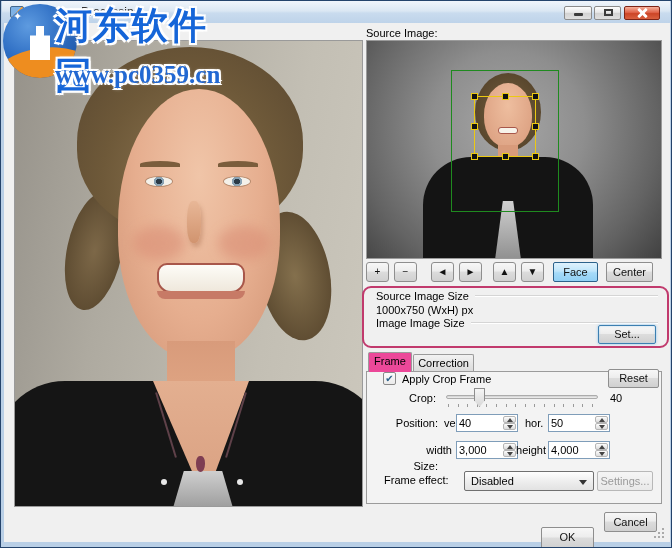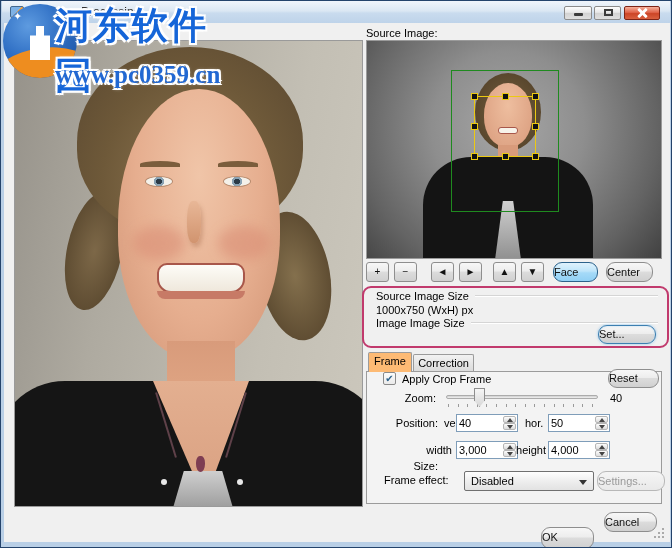--- a/index.html
+++ b/index.html
@@ -70,37 +70,37 @@
   .ps-neck { position:absolute; left:131px; top:104px; width:20px; height:16px; background:#d89b7b; }
   .ps-body { position:absolute; left:56px; top:116px; width:170px; height:103px; background:#141414; border-radius:48px 48px 0 0; }
   .ps-inner { position:absolute; left:128px; top:160px; width:26px; height:59px; background:linear-gradient(#d0d0d0,#8f8f8f); clip-path:polygon(30% 0,70% 0,100% 100%,0 100%); }
   .crop-rect { position:absolute; left:84px; top:29px; width:108px; height:142px; border:1px solid #1f8a1f; }
   .face-rect { position:absolute; left:107px; top:55px; width:62px; height:61px; border:1px solid #ecc912; }
   .handle { position:absolute; width:7px; height:7px; background:#111; border:1px solid #ecc912; }
 
   
   .nav-btn { position:absolute; top:239px; width:23px; height:20px; border:1px solid #8e8e8e; border-radius:3px;
     background:linear-gradient(#f7f7f7,#ededed 45%,#dcdcdc 50%,#d0d0d0); font-size:10px; text-align:center; line-height:18px; color:#111; }
-  .txt-btn { position:absolute; border:1px solid #8e8e8e; border-radius:9px; text-align:left;
+  .txt-btn { position:absolute; border:1px solid #8e8e8e; border-radius:2px; text-align:center;
     background:linear-gradient(#f7f7f7,#ededed 45%,#dcdcdc 50%,#d0d0d0); font-size:11px; color:#111; }
   .txt-btn.face { left:549px; top:239px; width:45px; height:20px; line-height:18px;
     background:linear-gradient(#dff2fd,#bfe5fa 45%,#a5daf8 55%,#91d0f4); border-color:#2c628b; }
   .txt-btn.center { left:602px; top:239px; width:47px; height:20px; line-height:18px; }
 
   
   .annotation { position:absolute; left:358px; top:263px; width:307px; height:62px; border:2px solid #c13a6d; border-radius:9px; pointer-events:none; z-index:5; }
   .grp-row { position:absolute; left:372px; width:282px; display:flex; align-items:center; gap:6px;text-align:center; }
   .grp-line { flex:1; height:2px; border-top:1px solid #d5d5d5; border-bottom:1px solid #fff; }
   .set-btn { position:absolute; left:594px; top:302px; width:58px; height:19px; line-height:17px;
     border-color:#3c7fb1; box-shadow:0 0 3px #8ec4ec, inset 0 0 2px #aad4f0; }
 
   
   .tab { position:absolute; height:19px; border:1px solid #9b9b9b; border-bottom:none; border-radius:2px 2px 0 0;
     text-align:center; line-height:17px; }
-  .tab.active { left:364px; top:329px; width:44px; background:#fdba74; z-index:3; height:20px; }
+  .tab.active { left:364px; top:329px; width:44px; background:#ec4899; z-index:3; height:20px; }
   .tab.inactive { left:409px; top:331px; width:61px; background:linear-gradient(#f2f2f2,#dadada); height:18px; }
   .tab-page { position:absolute; left:362px; top:348px; width:296px; height:133px; border:1px solid #9b9b9b; background:#f3f3f3; z-index:2; }
 
   .checkbox { position:absolute; left:379px; top:349px; width:13px; height:13px; border:1px solid #8a8a8a; border-radius:2px;
     background:linear-gradient(#fcfcfc,#eaeaea); text-align:center; line-height:11px; font-size:10px; color:#2c628b; z-index:3; }
   .reset-btn { left:604px; top:346px; width:51px; height:19px; line-height:17px; z-index:3; }
 
   .slider-track { position:absolute; left:442px; top:372px; width:152px; height:4px; border:1px solid #acacac; border-radius:2px;
     background:linear-gradient(#cfcfcf,#f1f1f1); z-index:3; }
   .slider-thumb { position:absolute; left:470px; top:365px; width:11px; height:19px; z-index:4;
@@ -112,21 +112,21 @@
   .numctl { position:absolute; width:62px; height:18px; border:1px solid #7f9db9; background:#fff; z-index:3; }
   .numctl input { position:absolute; left:2px; top:1px; width:44px; height:14px; border:none; outline:none; font:11px "Liberation Sans",sans-serif; background:#fff; }
   .spinner { position:absolute; right:1px; top:1px; bottom:1px; width:13px; display:flex; flex-direction:column; }
   .spin-half { flex:1; border:1px solid #b5b5b5; border-radius:2px; background:linear-gradient(#fdfdfd,#dcdcdc); position:relative; }
   .tri-up { position:absolute; left:50%; top:50%; margin:-2px 0 0 -3px; width:0; height:0; border-left:3px solid transparent; border-right:3px solid transparent; border-bottom:4px solid #444; }
   .tri-down { position:absolute; left:50%; top:50%; margin:-2px 0 0 -3px; width:0; height:0; border-left:3px solid transparent; border-right:3px solid transparent; border-top:4px solid #444; }
 
   .combo { position:absolute; left:460px; top:448px; width:130px; height:20px; border:1px solid #707070; border-radius:2px;
     background:linear-gradient(#fefefe,#f0f0f0 45%,#e2e2e2); z-index:3; line-height:18px; padding-left:6px; }
   .combo-arrow { position:absolute; right:6px; top:8px; width:0; height:0; border-left:4px solid transparent; border-right:4px solid transparent; border-top:5px solid #333; }
-  .settings-btn { left:593px; top:448px; width:68px; height:20px; line-height:18px; color:#9a9a9a; border-color:#b8b8b8;
+  .settings-btn { left:593px; top:448px; width:56px; height:20px; line-height:18px; color:#9a9a9a; border-color:#b8b8b8;
     background:linear-gradient(#f5f5f5,#e9e9e9); z-index:3; }
 
   .ok-btn { left:537px; top:504px; width:53px; height:22px; line-height:18px; }
   .cancel-btn { left:600px; top:489px; width:53px; height:20px; line-height:18px; }
   .grip { position:absolute; left:649px; top:504px; width:12px; height:12px;
     background:radial-gradient(circle at 2px 10px,#aaa 1px,transparent 1.4px),
                radial-gradient(circle at 6px 10px,#aaa 1px,transparent 1.4px),
                radial-gradient(circle at 10px 10px,#aaa 1px,transparent 1.4px),
                radial-gradient(circle at 6px 6px,#aaa 1px,transparent 1.4px),
                radial-gradient(circle at 10px 6px,#aaa 1px,transparent 1.4px),
@@ -238,21 +238,21 @@
     <div class="txt-btn set-btn">Set...</div>
 
     <div class="tab active">Frame</div>
     <div class="tab inactive">Correction</div>
     <div class="tab-page"></div>
 
     <div class="checkbox"><span>✔</span></div>
     <div class="lbl" style="left:398px; top:350px; z-index:3;">Apply Crop Frame</div>
     <div class="txt-btn reset-btn">Reset</div>
 
-    <div class="lbl" style="left:362px; top:369px; width:70px; text-align:right; z-index:3;">Zoom:</div>
+    <div class="lbl" style="left:362px; top:369px; width:70px; text-align:right; z-index:3;">Crop:</div>
     <div class="slider-track"></div>
     <div class="slider-thumb"></div>
     <div class="slider-ticks"></div>
     <div class="lbl" style="left:606px; top:369px; z-index:3;">40</div>
 
     <div class="lbl" style="left:362px; top:394px; width:72px; text-align:right; z-index:3;">Position:</div>
     <div class="lbl" style="left:440px; top:394px; z-index:3;">vert.</div>
     <div class="numctl" style="left:452px; top:391px;">
       <input readonly="" value="40" style="">
       <div class="spinner">

